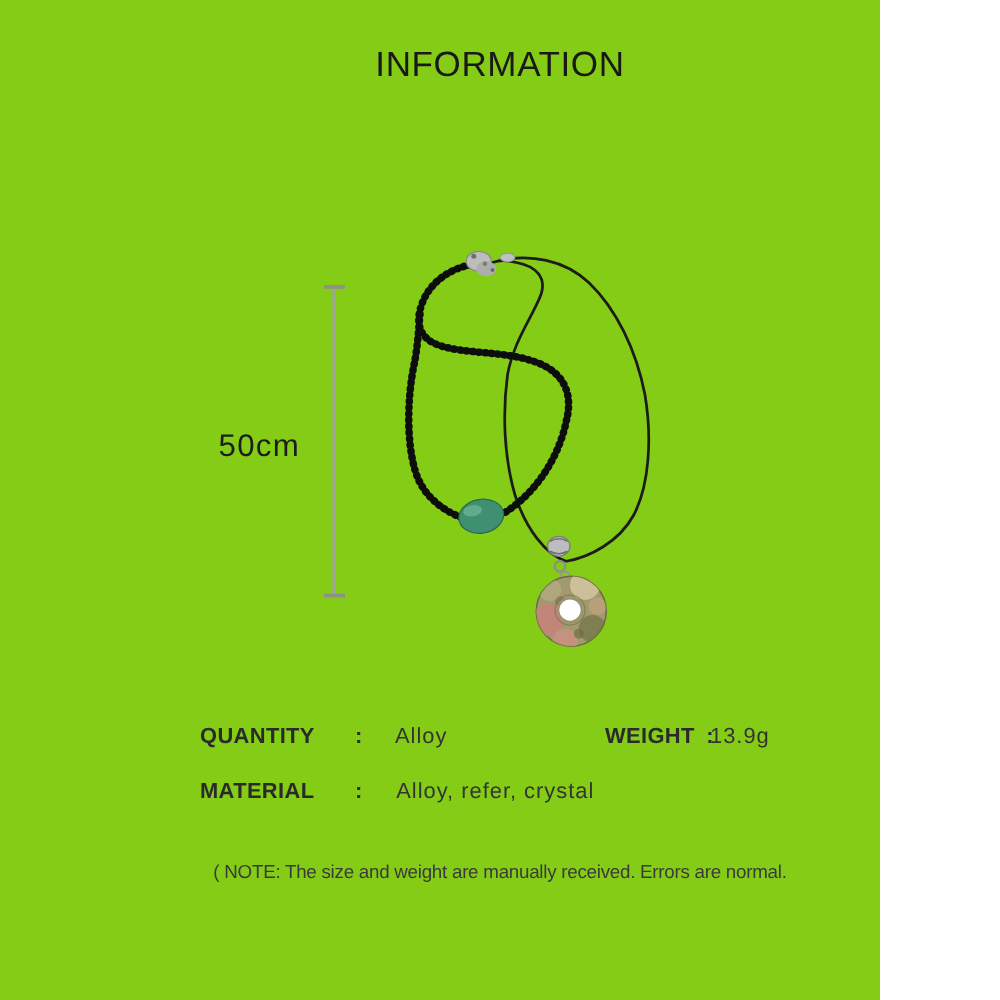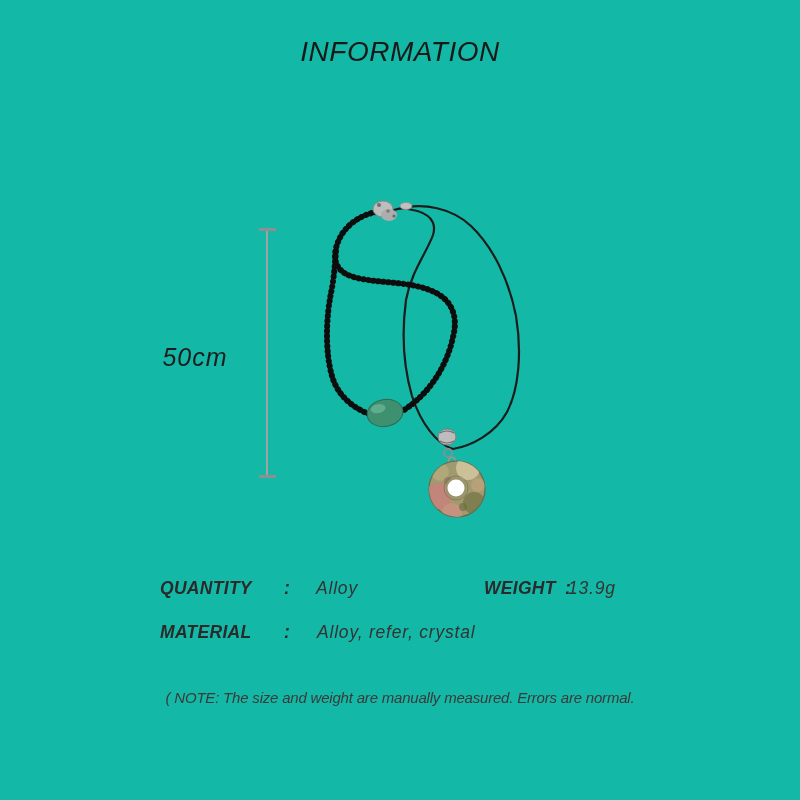--- a/index.html
+++ b/index.html
@@ -1,27 +1,27 @@
 <!DOCTYPE html>
 <html><head>
 <meta charset="utf-8">
 <style>
   html,body{margin:0;padding:0;background:#ffffff;}
   body{width:800px;height:800px;font-family:"Liberation Sans", sans-serif;}
-  .page{position:relative;width:800px;height:800px;background:#14b8a6;overflow:hidden;font-style:italic;}
+  .page{position:relative;width:704px;height:800px;background:#84cc16;overflow:hidden;}
 
   .title{position:absolute;left:0;top:36px;width:800px;text-align:center;
          font-size:28px;font-weight:400;color:#191919;letter-spacing:.5px;}
 
   
   .measure-cap{position:absolute;left:259px;width:17px;height:3px;background:#8f8f8f;}
   .measure-cap.top{top:228px;}
   .measure-cap.bottom{top:475px;}
   .measure-bar{position:absolute;left:266px;top:231px;width:2px;height:244px;background:#a2a2a2;}
-  .measure-label{position:absolute;left:150px;top:343px;width:90px;text-align:center;
+  .measure-label{position:absolute;left:150px;top:343px;width:90px;text-align:right;
                  font-size:25px;color:#1d1d1d;letter-spacing:1px;}
 
   .necklace{position:absolute;left:305px;top:190px;}
 
   
   .spec{position:absolute;font-size:17.5px;line-height:22px;}
   .spec-label{font-weight:700;color:#2a2a2a;letter-spacing:.3px;}
   .spec-colon{font-weight:700;color:#2a2a2a;}
   .spec-value{font-weight:400;color:#333333;letter-spacing:.8px;}
   .row1{top:577px;}
@@ -113,16 +113,16 @@
     <span class="spec spec-label row1 w-label">WEIGHT</span>
     <span class="spec spec-colon row1 w-colon">:</span>
     <span class="spec spec-value row1 w-value">13.9g</span>
 
     <span class="spec spec-label row2 m-label">MATERIAL</span>
     <span class="spec spec-colon row2 m-colon">:</span>
     <span class="spec spec-value row2 m-value">Alloy, refer, crystal</span>
   </div>
 
   <div class="note">
-    <div>( NOTE: The size and weight are manually measured. Errors are normal.</div>
+    <div>( NOTE: The size and weight are manually received. Errors are normal.</div>
   </div>
 
 </div>
 
 </body></html>

